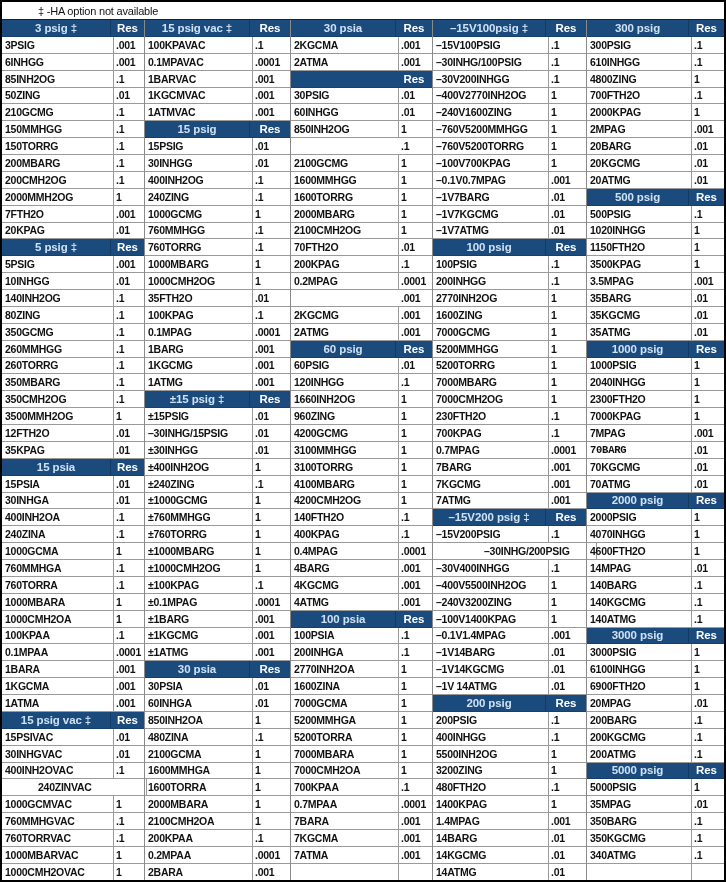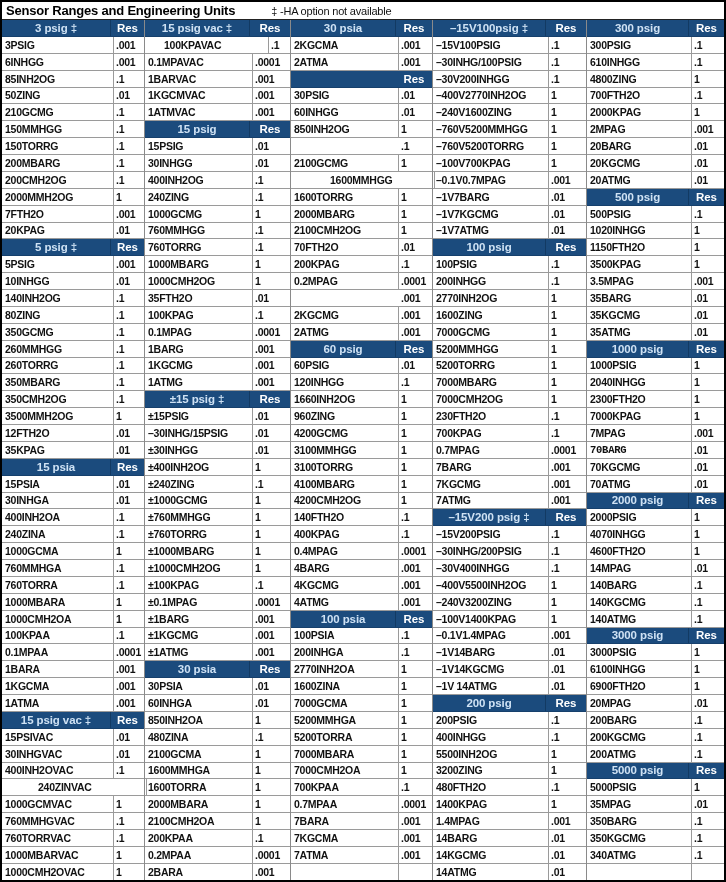--- a/index.html
+++ b/index.html
@@ -32,21 +32,20 @@
   .res  { padding-left:2px; flex:1 1 auto; }
   .row.h { background:#1b4b7d; border-bottom:1px solid #16406c; }
   .row.h .name { justify-content:center; padding-left:0; color:#cfe2f4; font-size:11.5px; letter-spacing:-0.1px; border-right:1px solid #123a63; }
   .row.h .res  { justify-content:center; padding-left:0; color:#ffffff; font-size:11.5px; letter-spacing:-0.1px; }
 </style>
 </head>
 <body>
 
 <div class="sheet">
   <div class="titlebar">
-    <span class="page-title">Sensor Ranges and Engineering Units</span>
     <span class="footnote">‡ -HA option not available</span>
   </div>
   <div class="grid" id="grid">
       <div class="colgroup" style="width: 142px;">
         <div class="row h">
           <div class="cell name" style="width: 108px; flex: 0 0 auto;">3 psig ‡</div>
           <div class="cell res">Res</div>
         </div>
         <div class="row">
           <div class="cell name" style="width: 108px; flex: 0 0 auto;">3PSIG</div>
@@ -248,21 +247,21 @@
           <div class="cell name" style="width: 108px; flex: 0 0 auto;">1000CMH2OVAC</div>
           <div class="cell res">1</div>
         </div>
       </div>
       <div class="colgroup" style="width: 145px;">
         <div class="row h">
           <div class="cell name" style="width: 104px; flex: 0 0 auto;">15 psig vac ‡</div>
           <div class="cell res">Res</div>
         </div>
         <div class="row">
-          <div class="cell name" style="width: 104px; flex: 0 0 auto; margin-left: 16px;">100KPAVAC</div>
+          <div class="cell name" style="width: 104px; flex: 0 0 auto;">100KPAVAC</div>
           <div class="cell res">.1</div>
         </div>
         <div class="row">
           <div class="cell name" style="width: 104px; flex: 0 0 auto;">0.1MPAVAC</div>
           <div class="cell res">.0001</div>
         </div>
         <div class="row">
           <div class="cell name" style="width: 104px; flex: 0 0 auto;">1BARVAC</div>
           <div class="cell res">.001</div>
         </div>
@@ -486,21 +485,21 @@
         </div>
         <div class="row">
           <div class="cell name" style="width: 104px; flex: 0 0 auto; margin-top: 48px;">480ZING</div>
           <div class="cell res">.1</div>
         </div>
         <div class="row">
           <div class="cell name" style="width: 104px; flex: 0 0 auto;">2100GCMG</div>
           <div class="cell res">1</div>
         </div>
         <div class="row">
-          <div class="cell name" style="width: 104px; flex: 0 0 auto; margin-left: 36px;">1600MMHGG</div>
+          <div class="cell name" style="width: 104px; flex: 0 0 auto;">1600MMHGG</div>
           <div class="cell res">1</div>
         </div>
         <div class="row">
           <div class="cell name" style="width: 104px; flex: 0 0 auto;">1600TORRG</div>
           <div class="cell res">1</div>
         </div>
         <div class="row">
           <div class="cell name" style="width: 104px; flex: 0 0 auto;">2000MBARG</div>
           <div class="cell res">1</div>
         </div>
@@ -780,21 +779,21 @@
         </div>
         <div class="row h">
           <div class="cell name" style="width: 112px; flex: 0 0 auto;">–15V200 psig ‡</div>
           <div class="cell res">Res</div>
         </div>
         <div class="row">
           <div class="cell name" style="width: 112px; flex: 0 0 auto;">–15V200PSIG</div>
           <div class="cell res">.1</div>
         </div>
         <div class="row">
-          <div class="cell name" style="width: 112px; flex: 0 0 auto;">–30INHG/200PSIG</div>
+          <div class="cell name" style="width: 112px; flex: 0 0 auto; margin-left: 48px;">–30INHG/200PSIG</div>
           <div class="cell res">.1</div>
         </div>
         <div class="row">
           <div class="cell name" style="width: 112px; flex: 0 0 auto;">–30V400INHGG</div>
           <div class="cell res">.1</div>
         </div>
         <div class="row">
           <div class="cell name" style="width: 112px; flex: 0 0 auto;">–400V5500INH2OG</div>
           <div class="cell res">1</div>
         </div>

